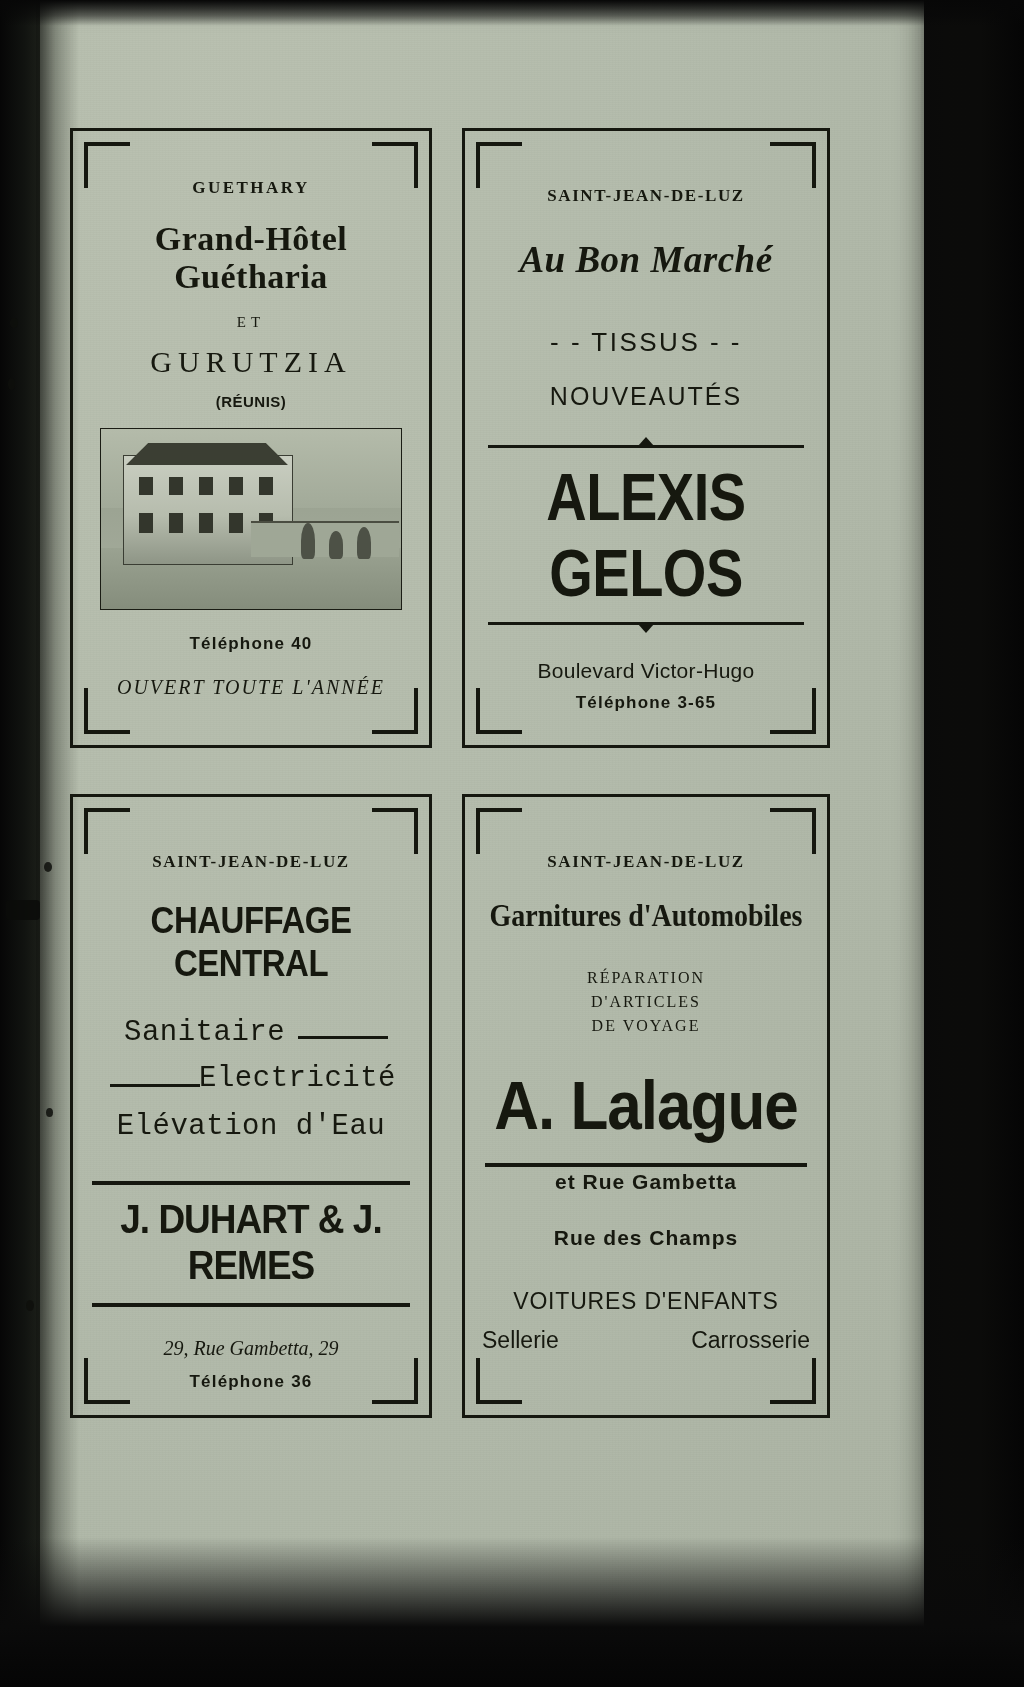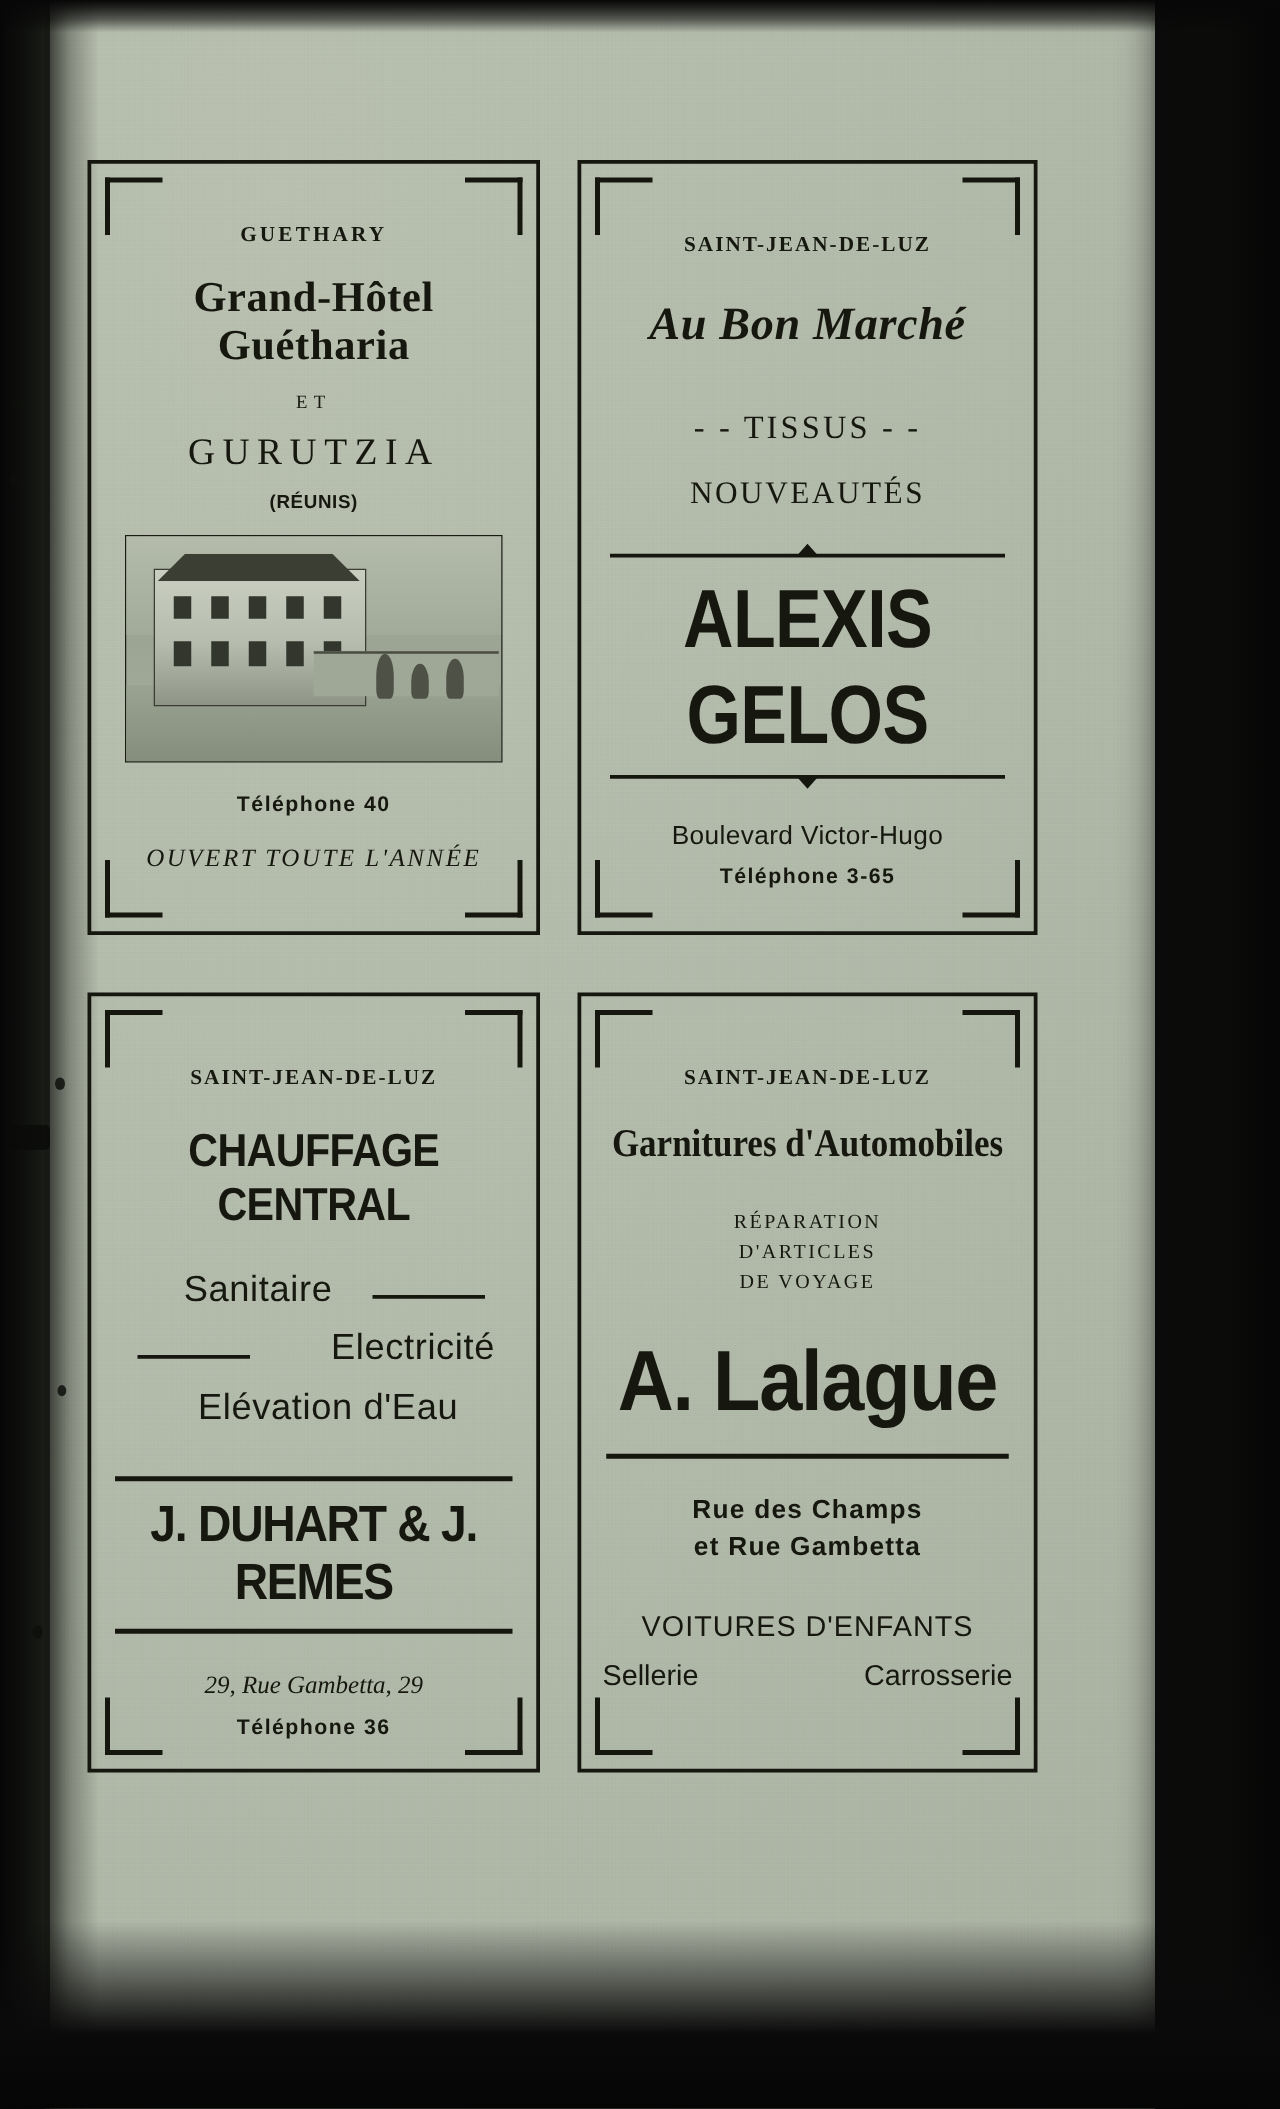--- a/index.html
+++ b/index.html
@@ -207,21 +207,21 @@
 
   
   .abm-title {
     font-family: "Liberation Serif", serif;
     font-weight: bold;
     font-style: italic;
     font-size: 37px;
     letter-spacing: 0.5px;
   }
   .sans-line {
-    font-family: Liberation Serif, serif;
+    font-family: Liberation Sans, sans-serif;
     font-size: 26px;
     letter-spacing: 2.5px;
   }
   .sans-line.small { font-size: 25px; letter-spacing: 2px; }
   .rule {
     height: 3px;
     background: #15170f;
     margin: 0 auto;
   }
   .rule-diamond {
@@ -261,24 +261,23 @@
 
   
   .chauffage {
     font-family: "Liberation Sans", sans-serif;
     font-weight: bold;
     font-size: 33px;
     letter-spacing: -0.5px;
     transform: scaleY(1.12);
   }
   .serv {
-    font-family: Liberation Sans, sans-serif;
+    font-family: Liberation Mono, monospace;
     font-size: 29px;
     letter-spacing: .5px;
-    margin-left: 23px;
   }
   .duhart {
     font-family: "Liberation Sans", sans-serif;
     font-weight: bold;
     font-size: 37px;
     letter-spacing: -1px;
     transform: scaleY(1.1);
   }
   .addr-ital {
     font-family: "Liberation Serif", serif;
@@ -469,22 +468,22 @@
       <div class="city city-sp" style="margin-top:44px;">SAINT-JEAN-DE-LUZ</div>
       <div class="garnitures" style="margin-top:28px;">Garnitures d'Automobiles</div>
 
       <div class="rep" style="margin-top:34px;">RÉPARATION</div>
       <div class="rep">D'ARTICLES</div>
       <div class="rep">DE VOYAGE</div>
 
       <div class="lalague" style="margin-top:32px;">A. Lalague</div>
       <div class="rule" style="width:322px; height:4px; margin-top:22px;"></div>
 
+      <div class="rue">et Rue Gambetta</div>
       <div class="rue" style="margin-top:26px;">Rue des Champs</div>
-      <div class="rue">et Rue Gambetta</div>
 
       <div class="voitures" style="margin-top:34px;">VOITURES D'ENFANTS</div>
       <div class="sell-row" style="margin-top:12px;">
         <span>Sellerie</span>
         <span>Carrosserie</span>
       </div>
     </div>
   </div>
 
 </div>

